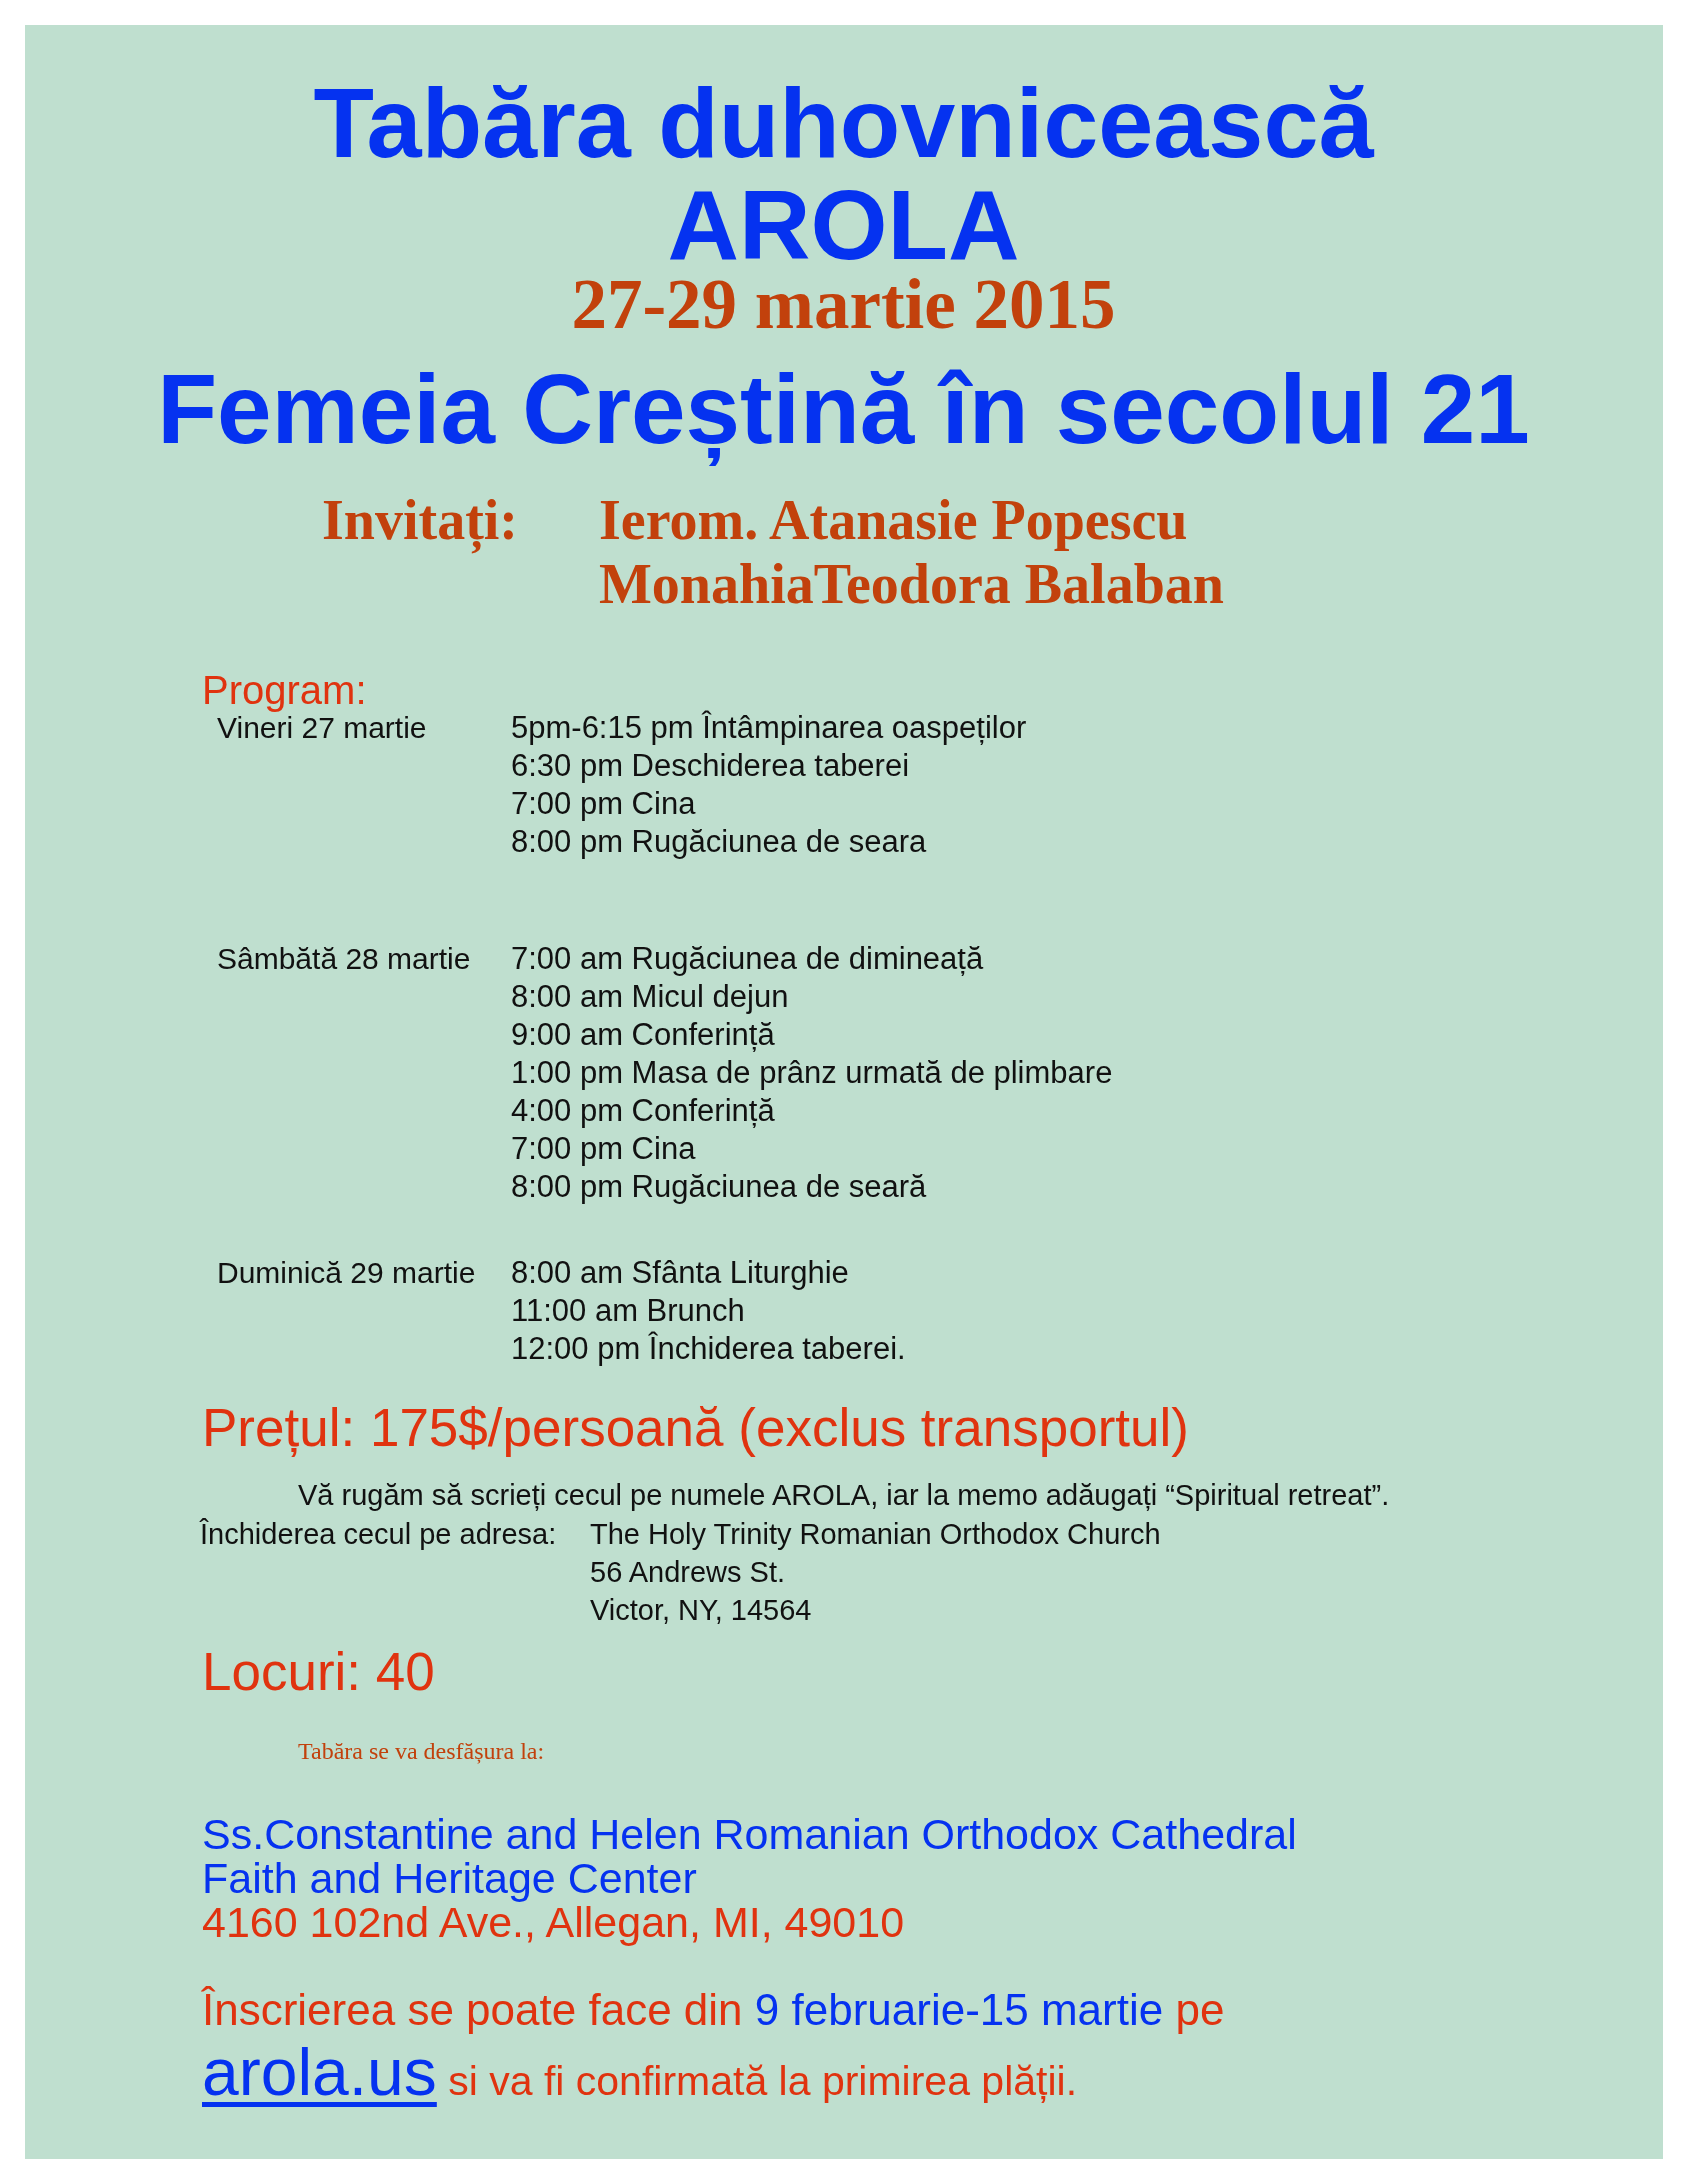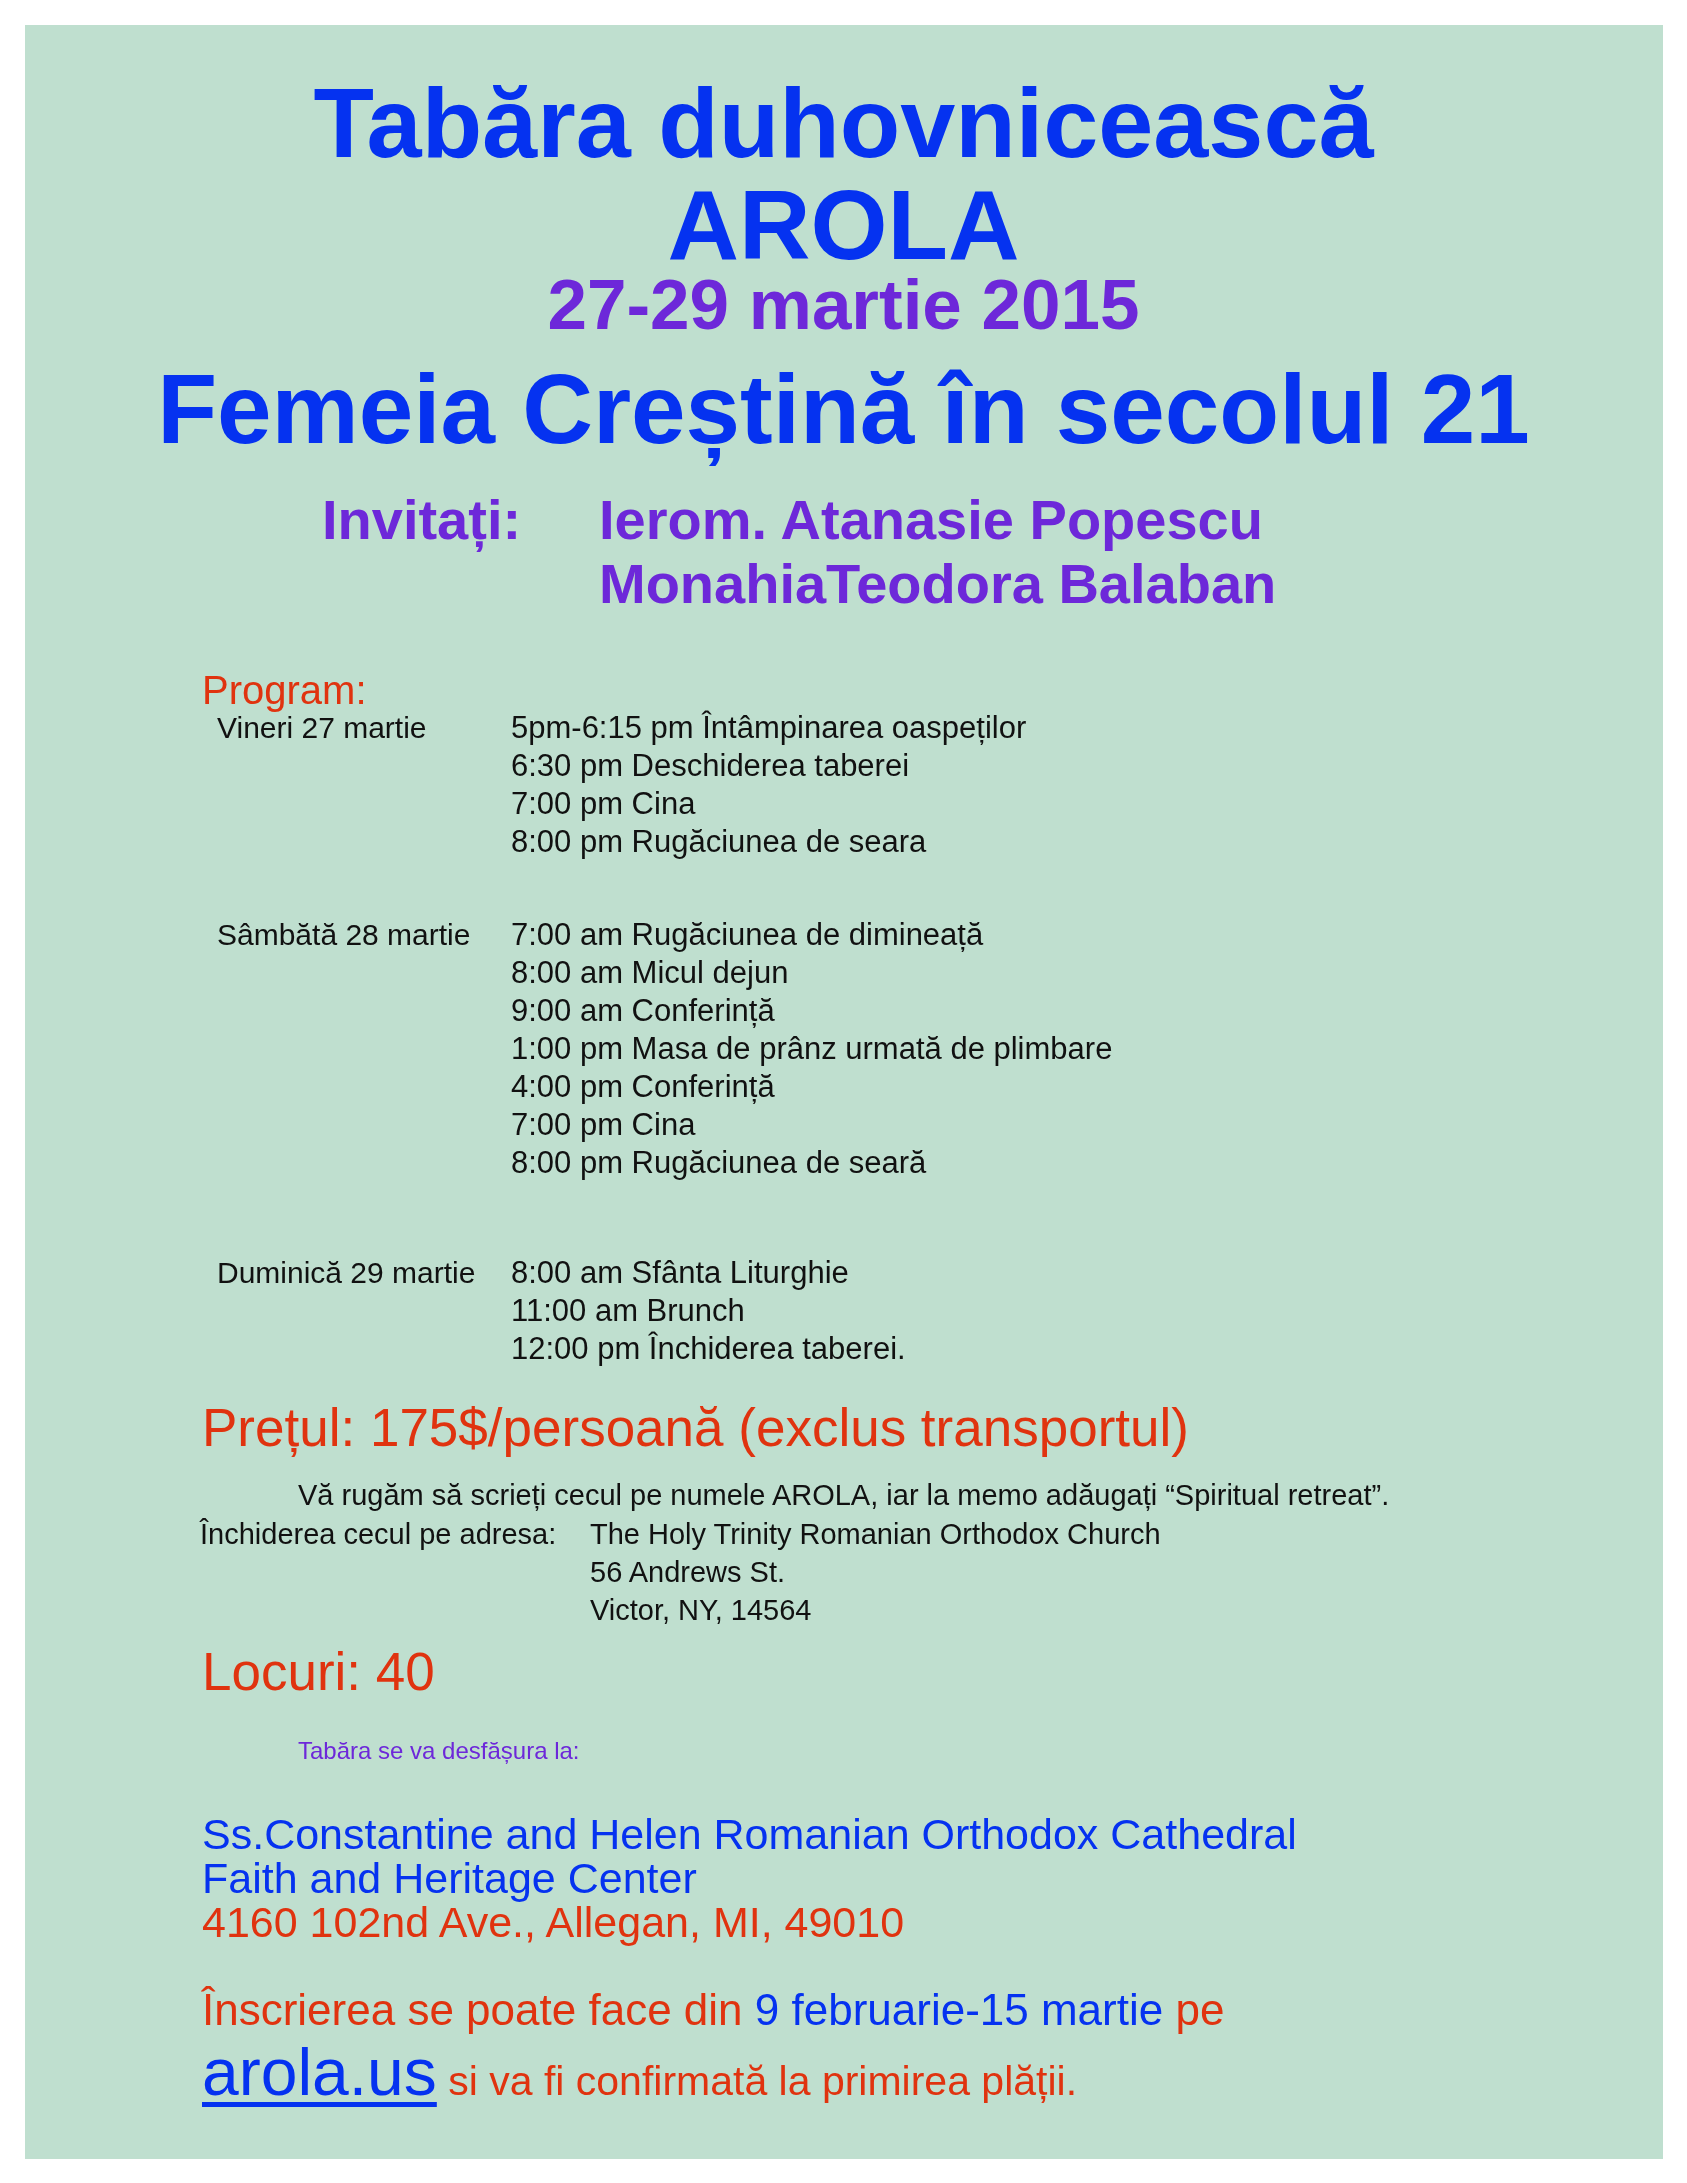--- a/index.html
+++ b/index.html
@@ -11,21 +11,21 @@
   }
   #panel{
     position:absolute;left:24.5px;top:24.5px;
     width:1638px;height:2134px;
     background:#bfdfcf;
   }
   .abs{position:absolute;white-space:nowrap;}
   .center{left:0;width:1687px;text-align:center;}
   .blue{color:#0532f0;}
   .red{color:#e0330f;}
-  .gray{color:#6d28d9;}
+  .gray{color:#c2410c;font-family:Liberation Serif, serif;}
   .black{color:#111111;}
 
   .title{font-size:99px;line-height:1.0;font-weight:700;}
   .date-line{font-size:71px;line-height:1.0;font-weight:700;}
   .theme{font-size:98px;line-height:1.0;font-weight:700;}
 
   .invitati{left:322px;top:488px;display:flex;}
   .inv-label{width:277px;font-size:56px;line-height:64px;font-weight:700;}
   .inv-names{font-size:56px;line-height:64px;font-weight:700;}
 
@@ -74,21 +74,21 @@
 <div class="abs day-group" style="top:709px;">
   <div class="day-label black">Vineri 27 martie</div>
   <div class="day-items black">
     <div>5pm-6:15 pm Întâmpinarea oaspeților</div>
     <div>6:30 pm Deschiderea taberei</div>
     <div>7:00 pm Cina</div>
     <div>8:00 pm Rugăciunea de seara</div>
   </div>
 </div>
 
-<div class="abs day-group" style="top:916px;justify-content:center;">
+<div class="abs day-group" style="top:940px;justify-content:center;">
   <div class="day-label black">Sâmbătă 28 martie</div>
   <div class="day-items black">
     <div>7:00 am Rugăciunea de dimineață</div>
     <div>8:00 am Micul dejun</div>
     <div>9:00 am Conferință</div>
     <div>1:00 pm Masa de prânz urmată de plimbare</div>
     <div>4:00 pm Conferință</div>
     <div>7:00 pm Cina</div>
     <div>8:00 pm Rugăciunea de seară</div>
   </div>

